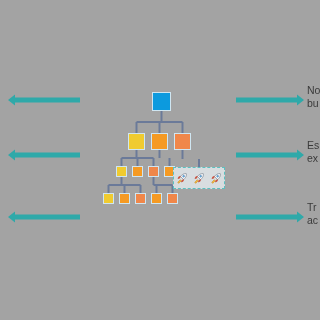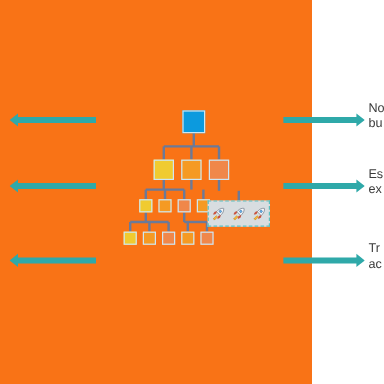--- a/index.html
+++ b/index.html
@@ -11,23 +11,23 @@
     width: 320px;
     height: 320px;
     position: relative;
     overflow: hidden;
     font-family: "Liberation Sans", sans-serif;
   }
 
   #stage {
     position: absolute;
     left: 0; top: 0;
-    width: 260px;
+    width: 320px;
     height: 320px;
-    background: #f97316;
+    background: #a3a3a3;
   }
 
   
   .arrow-row {
     position: absolute;
     height: 14px;
   }
   .arrow-svg { display: block; }
 
   

